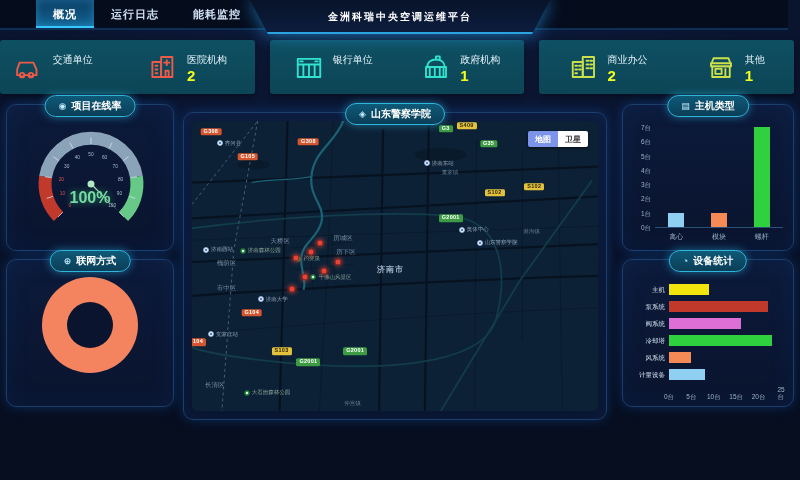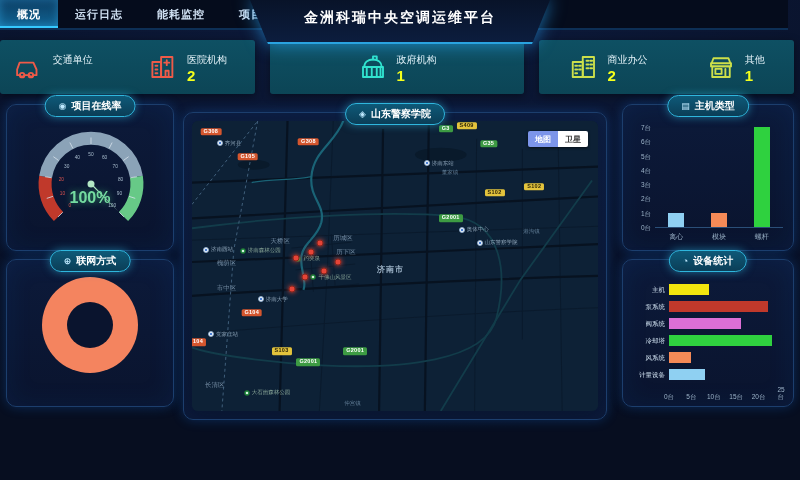--- a/index.html
+++ b/index.html
@@ -4,29 +4,29 @@
 <style>
   * { margin:0; padding:0; box-sizing:border-box; }
   html,body { width:800px; height:480px; overflow:hidden; }
   body {
     font-family:"Liberation Sans","DejaVu Sans",sans-serif;
     background:radial-gradient(120% 90% at 50% 0%, #0d1b3d 0%, #0a142e 45%, #070e20 100%);
     color:#e8f2fb; position:relative;
   }
   
   .topbar{position:absolute;top:0;left:0;right:12px;height:30px;background:#050c1c;
-    border-bottom:2px solid #0d2f55;display:flex;align-items:stretch;z-index:5;}
+    border-bottom:2px solid #0d2f55;display:flex;align-items:stretch;z-index:5;padding-left:36px;}
   .tab{padding:0 17px;line-height:28px;font-size:11px;font-weight:bold;color:#cfe0f2;
     letter-spacing:1px;cursor:pointer;}
   .tab.active{background:linear-gradient(180deg,#0c3d63,#116392);color:#fff;
     box-shadow:inset 0 0 8px rgba(60,190,255,.4);border-bottom:2px solid #35c9ff;}
   .title-wrap{position:absolute;left:50%;top:0;transform:translateX(-50%);z-index:6;
     filter:drop-shadow(0 0 9px rgba(40,170,255,.65));}
-  .title-box{width:300px;height:44px;line-height:34px;text-align:center;color:#fff;
-    font-weight:bold;font-size:14px;letter-spacing:2px;
+  .title-box{width:300px;height:34px;line-height:34px;text-align:center;color:#fff;
+    font-weight:bold;font-size:10px;letter-spacing:2px;
     background:linear-gradient(180deg,#081329,#0c1d3e);
     clip-path:polygon(0 0,100% 0,94% 100%,6% 100%);
     border-bottom:2px solid #2aa3e0;}
   
   .stats{position:absolute;top:40px;left:0;right:6px;height:54px;display:flex;gap:15px;}
   .stat-card{flex:1;background:linear-gradient(180deg,#0e5063,#0c4556);border-radius:3px;
     display:flex;align-items:center;justify-content:space-around;
     box-shadow:0 2px 8px rgba(0,0,0,.45);overflow:hidden;}
   .stat-item{display:flex;align-items:center;gap:9px;}
   .stat-item.cut{margin-left:-14px;}
@@ -140,20 +140,30 @@
             <path d="M15 6.5v4M13 8.5h4M6 11h1.5M6 14h1.5M6 17h1.5"></path>
             <rect x="14" y="15" width="2.5" height="5"></rect>
           </svg></span>
         <div class="stat-text">
           <div class="stat-label">医院机构</div>
           <div class="stat-value">2</div>
         </div>
       </div>
     </div>
     <div class="stat-card">
+      <div class="stat-item">
+        <span class="stat-icon" style="color: rgb(49, 227, 207);"><svg viewBox="0 0 24 24">
+            <rect x="3" y="5.5" width="18" height="14.5"></rect>
+            <path d="M3 10h18M7.5 10v10M12 10v10M16.5 10v10M5 7.5h2M17 7.5h2"></path>
+          </svg></span>
+        <div class="stat-text">
+          <div class="stat-label">银行单位</div>
+          <div class="stat-value"></div>
+        </div>
+      </div>
       <div class="stat-item">
         <span class="stat-icon" style="color: rgb(49, 227, 207);"><svg viewBox="0 0 24 24">
             <path d="M4 20v-8h16v8H4z"></path>
             <path d="M7 12v8M11 12v8M15 12v8M18 12v8"></path>
             <path d="M5 12c0-4 3-6 7-6s7 2 7 6"></path>
             <path d="M12 6V3.5h3v2"></path>
           </svg></span>
         <div class="stat-text">
           <div class="stat-label">政府机构</div>
           <div class="stat-value">1</div>

